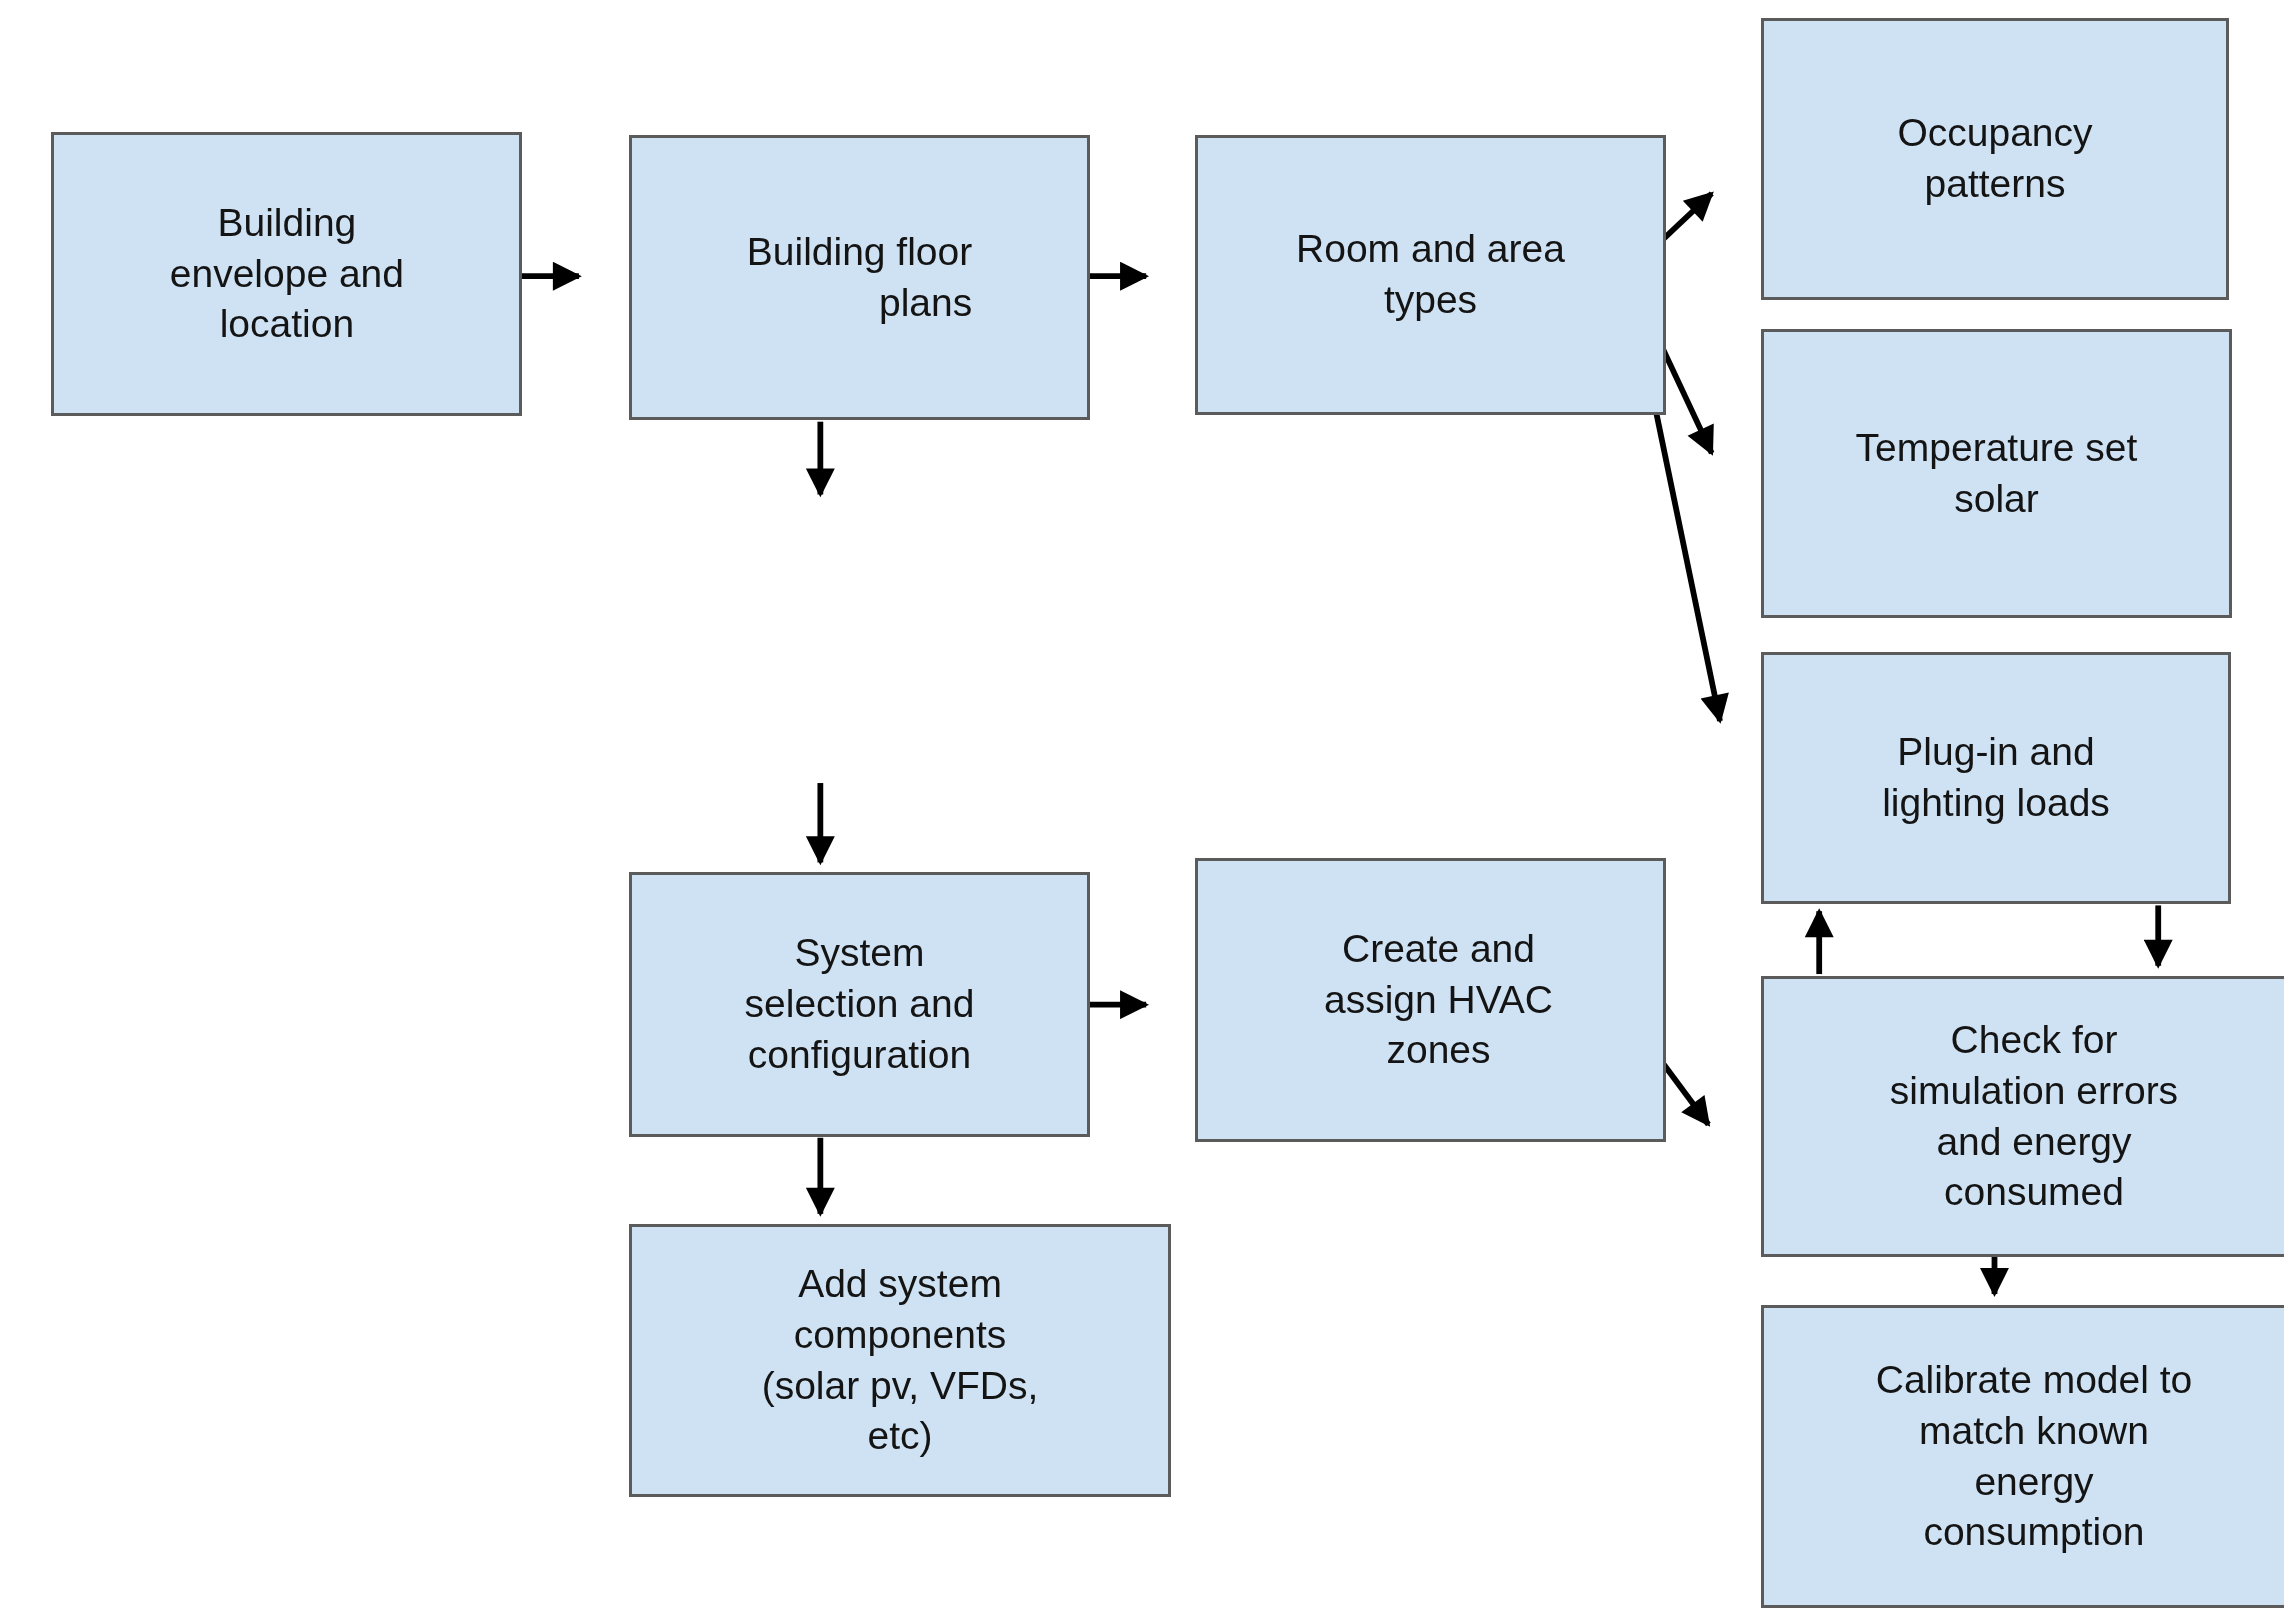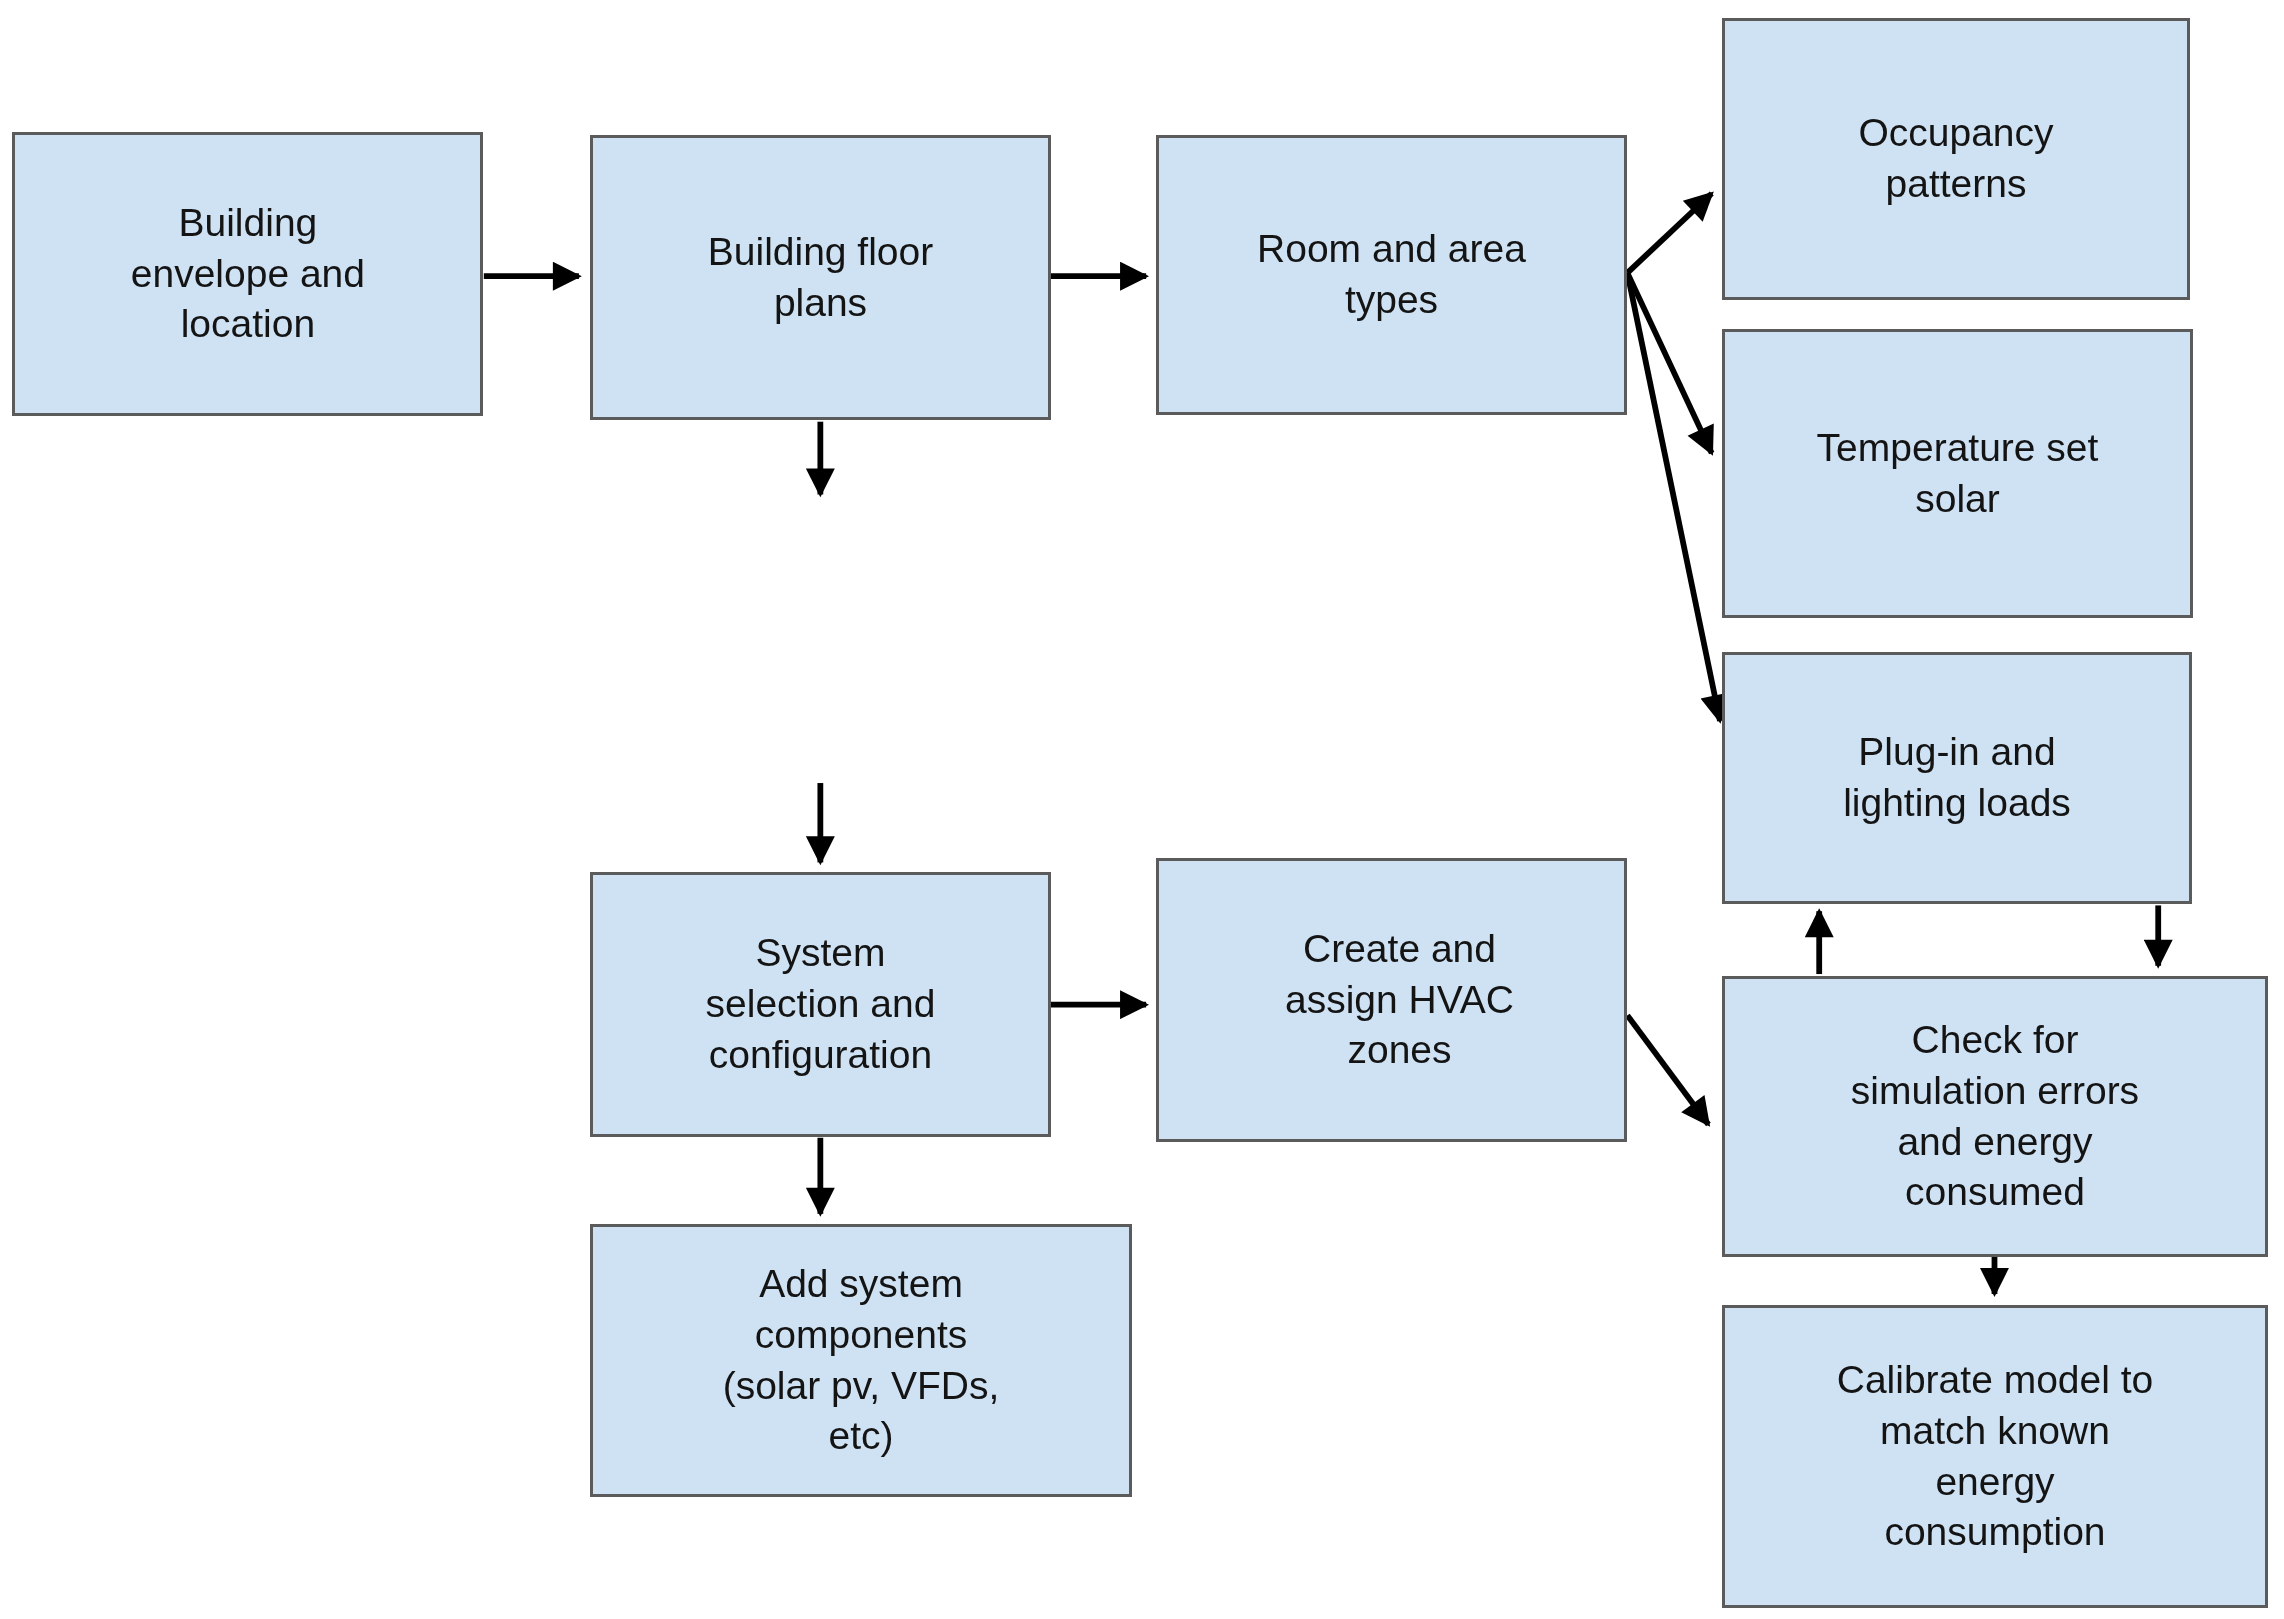--- a/index.html
+++ b/index.html
@@ -15,20 +15,21 @@
     width:2284px;height:1619px;position:relative;overflow:hidden;
     font-family:"Liberation Sans", sans-serif;
   }
   .canvas{position:absolute;left:0;top:0;width:2284px;height:1619px;}
   .node{
     position:absolute;
     background:var(--node-fill);
     border:3.3px solid var(--node-border);
     display:flex;align-items:center;justify-content:center;
     text-align:center;
+    margin-left:39px;
   }
   .node .lbl{
     white-space:pre-line;
     font-size:39px;line-height:1.3;color:var(--text-color);
   }
   svg.edges{position:absolute;left:0;top:0;pointer-events:none;}
   .edge{stroke:var(--arrow-color);stroke-width:7;fill:none;}
   .arrowhead-shape{fill:var(--arrow-color);}
 </style>
 </head>
@@ -56,21 +57,21 @@
     <line class="edge" x1="2610" y1="1095" x2="2610" y2="1168" marker-end="url(#ah)"></line>
     <line class="edge" x1="2412" y1="1520" x2="2412" y2="1565" marker-end="url(#ah)"></line>
   </svg>
 
   <div class="node" style="left:12.4px;   top:132px;  width:471px; height:284px;">
     <span class="lbl">Building
 envelope and
 location</span>
   </div>
 
-  <div class="node" style="left:590px;  top:135px;  width:461px; height:285px;">
+  <div class="node" style="left:590px;  top:135px;  width:461px; height:285px;text-align:right;">
     <span class="lbl">Building floor
 plans</span>
   </div>
 
   <div class="node" style="left:1156px; top:135px;  width:471px; height:280px;justify-content:center;">
     <span class="lbl">Room and area
 types</span>
   </div>
 
   <div class="node" style="left:1722px; top:18px;   width:468px; height:282px;">

